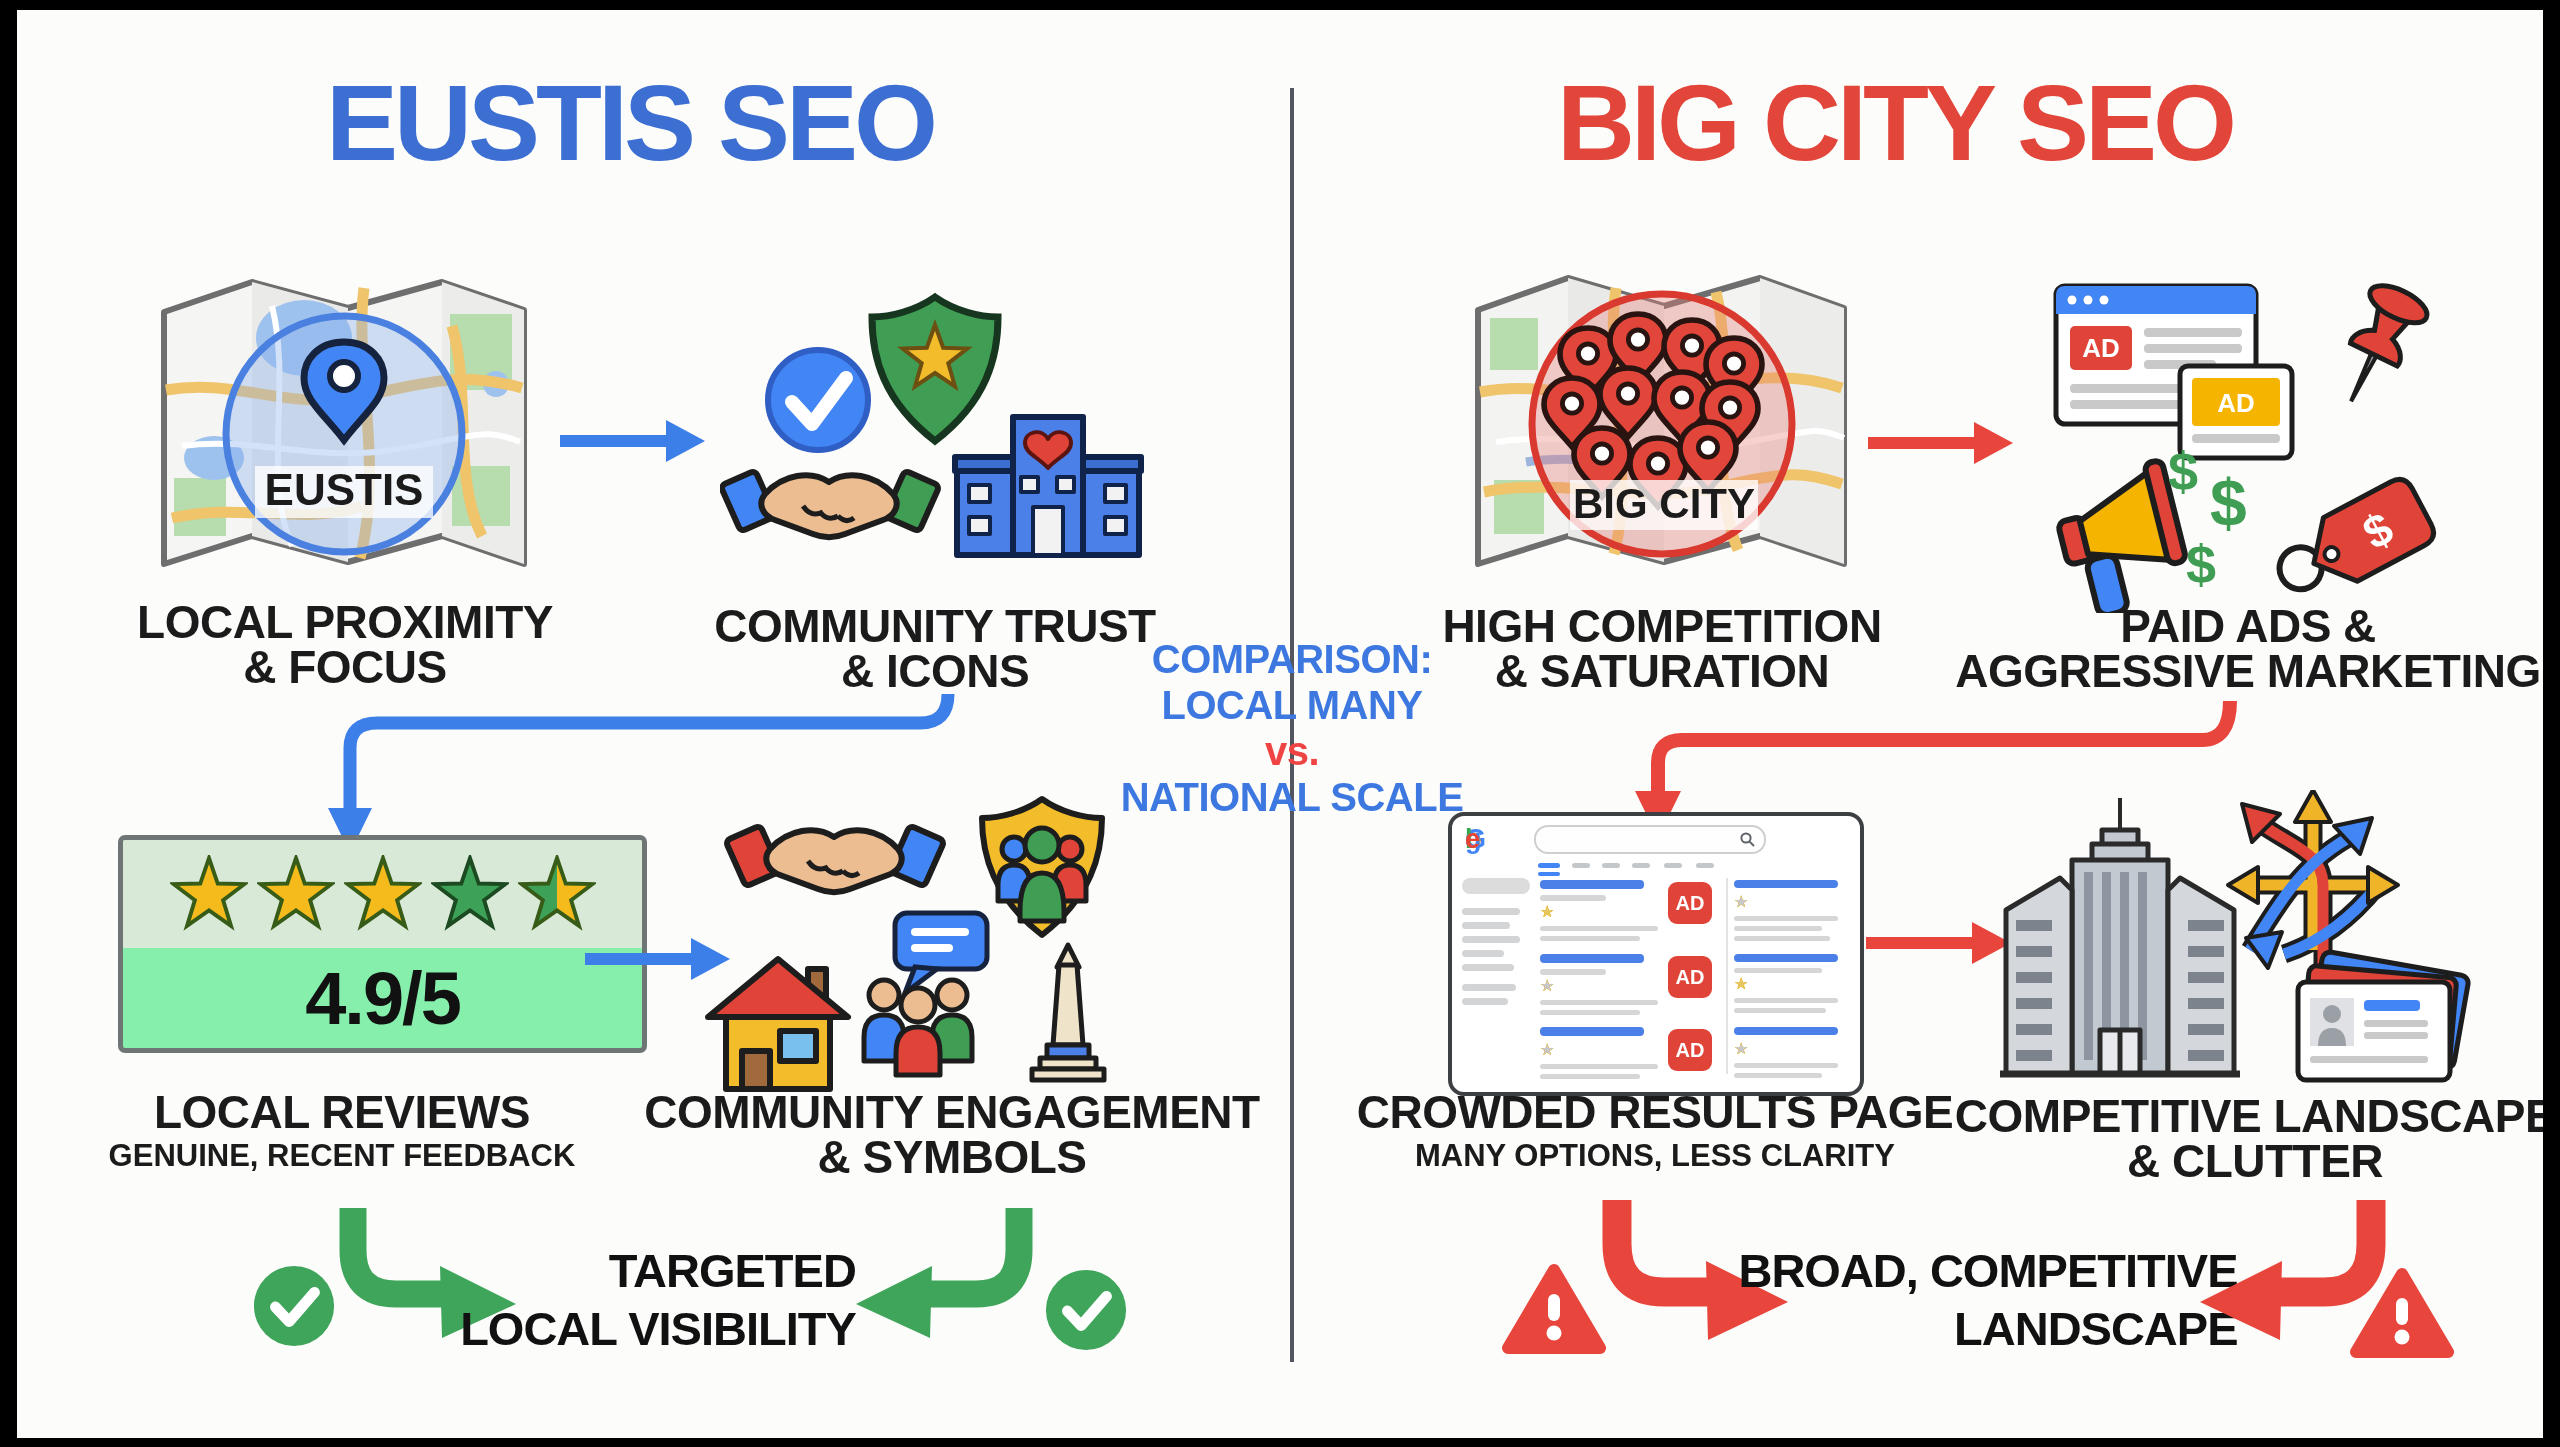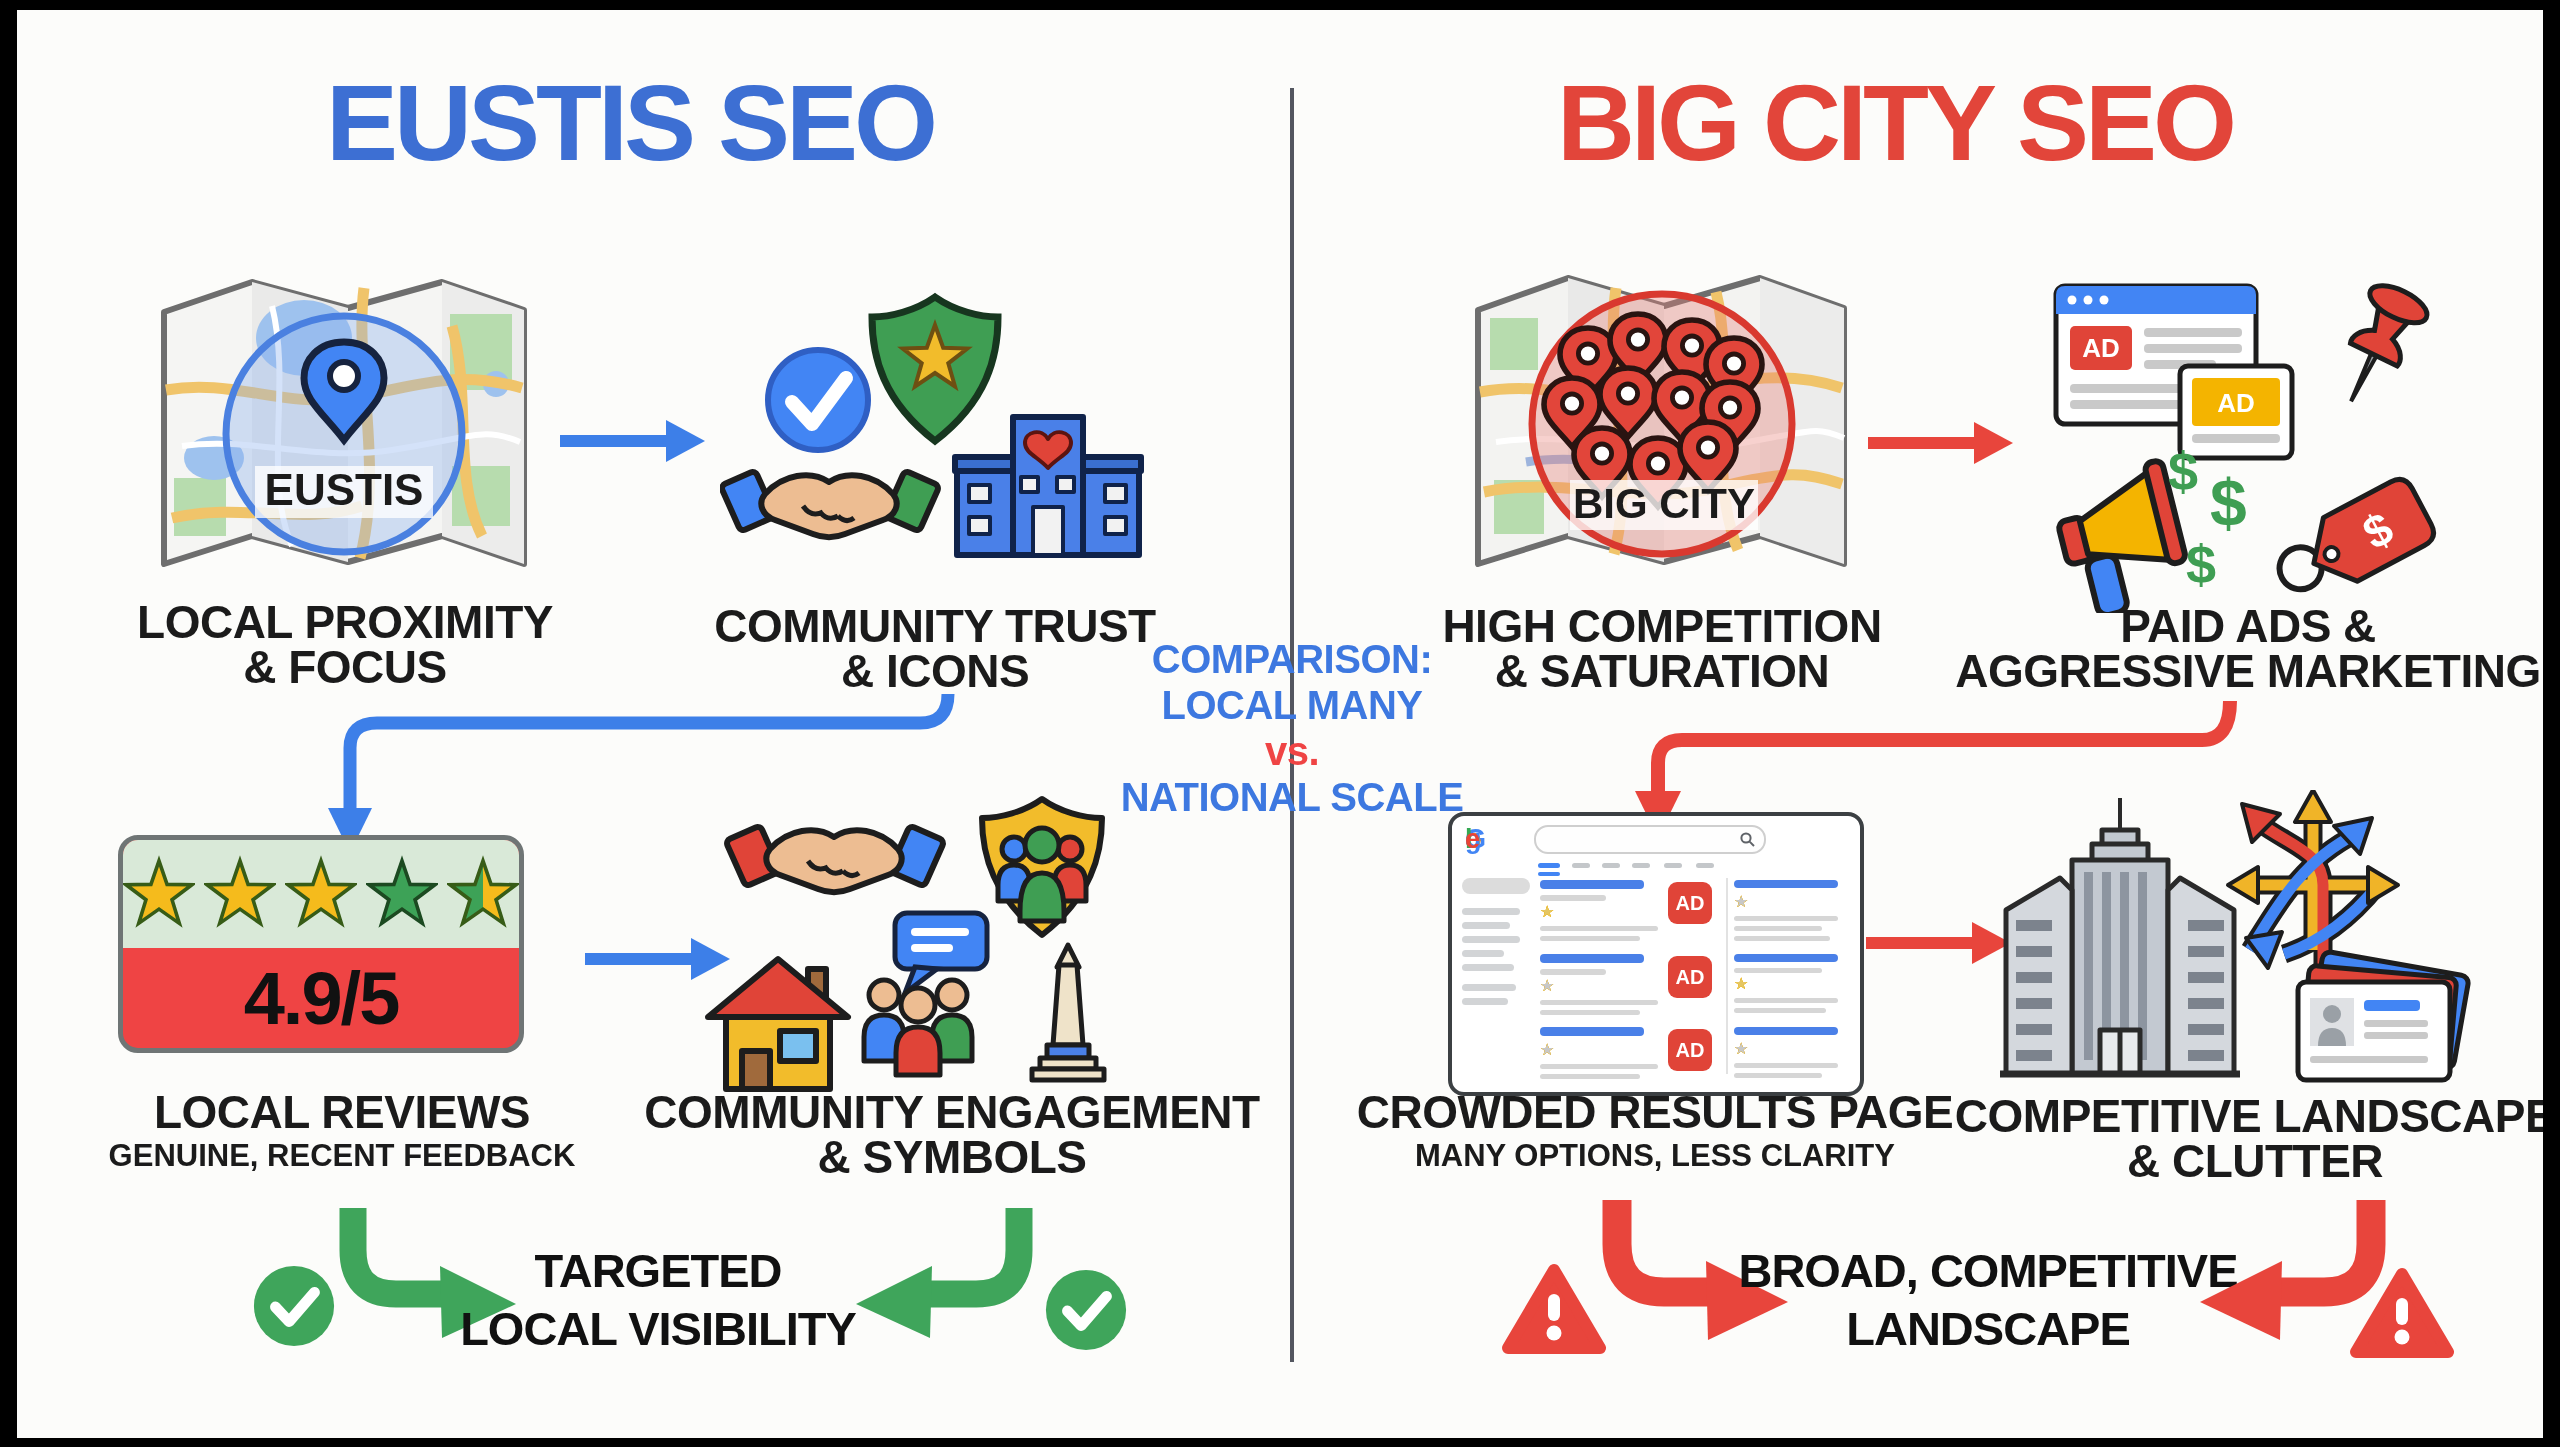--- a/index.html
+++ b/index.html
@@ -11,27 +11,27 @@
   .f-left{left:0;top:0;width:17px;height:1447px;}
   .f-right{left:2543px;top:0;width:17px;height:1447px;}
   .abs{position:absolute;}
   .divider{position:absolute;left:1290px;top:88px;width:4px;height:1274px;background:#53565f;}
   .title{position:absolute;top:36px;transform:translateX(-50%);font-size:108px;font-weight:800;letter-spacing:-4px;white-space:nowrap;margin-top:24px;}
   .title-blue{color:#3d6fd3;}
   .title-red{color:#e2453a;}
   .cap{position:absolute;transform:translateX(-50%);text-align:center;color:#1b1b1b;white-space:nowrap;}
   .cap .l1,.cap .l2{font-weight:800;font-size:46px;line-height:45px;letter-spacing:-0.5px;}
   .cap .sub{font-weight:600;font-size:31px;line-height:42px;letter-spacing:0;}
-  .outcome{position:absolute;transform:translateX(-50%);text-align:center;color:#111;font-weight:800;font-size:47px;line-height:58px;letter-spacing:-1px;white-space:nowrap;}
+  .outcome{position:absolute;transform:translateX(-50%);text-align:right;color:#111;font-weight:800;font-size:47px;line-height:58px;letter-spacing:-1px;white-space:nowrap;}
   .centerblock{position:absolute;left:1292px;top:636px;transform:translateX(-50%);text-align:center;white-space:nowrap;}
   .centerblock div{font-weight:800;font-size:40px;line-height:46px;letter-spacing:-0.5px;}
   .c-blue{color:#3d78e0;}
   .c-dark{color:#ef4444;}
   
-  .review-box{position:absolute;left:118px;top:835px;width:406px;height:218px;background:#ef4444;border:5px solid #6f7575;border-radius:20px;overflow:hidden;box-sizing:border-box;}
+  .review-box{position:absolute;left:118px;top:835px;width:529px;height:218px;background:#86efac;border:5px solid #6f7575;border-radius:7px;overflow:hidden;box-sizing:border-box;}
   .review-band{position:absolute;left:0;top:0;width:100%;height:108px;background:#d9e9d8;display:flex;align-items:center;justify-content:center;gap:9px;}
   .rstar{width:78px;height:78px;display:block;}
   .sy{fill:#f5bb1c;stroke:#375c17;stroke-width:5;}
   .sg{fill:#3da257;stroke:#1c4a21;stroke-width:5;}
   .sh{fill:url(#gy);stroke:#375c17;stroke-width:5;}
   .review-score{position:absolute;left:0;top:108px;width:100%;height:100px;display:flex;align-items:center;justify-content:center;font-size:74px;font-weight:800;color:#111;letter-spacing:-2px;}
   
   .gw{position:absolute;left:1448px;top:812px;width:408px;height:276px;background:#fff;border:4px solid #3c4043;border-radius:16px;box-sizing:content-box;}
   .gw *{position:absolute;}
   .gw-logo{left:13px;top:8px;font-size:27px;font-weight:700;letter-spacing:-1px;}

